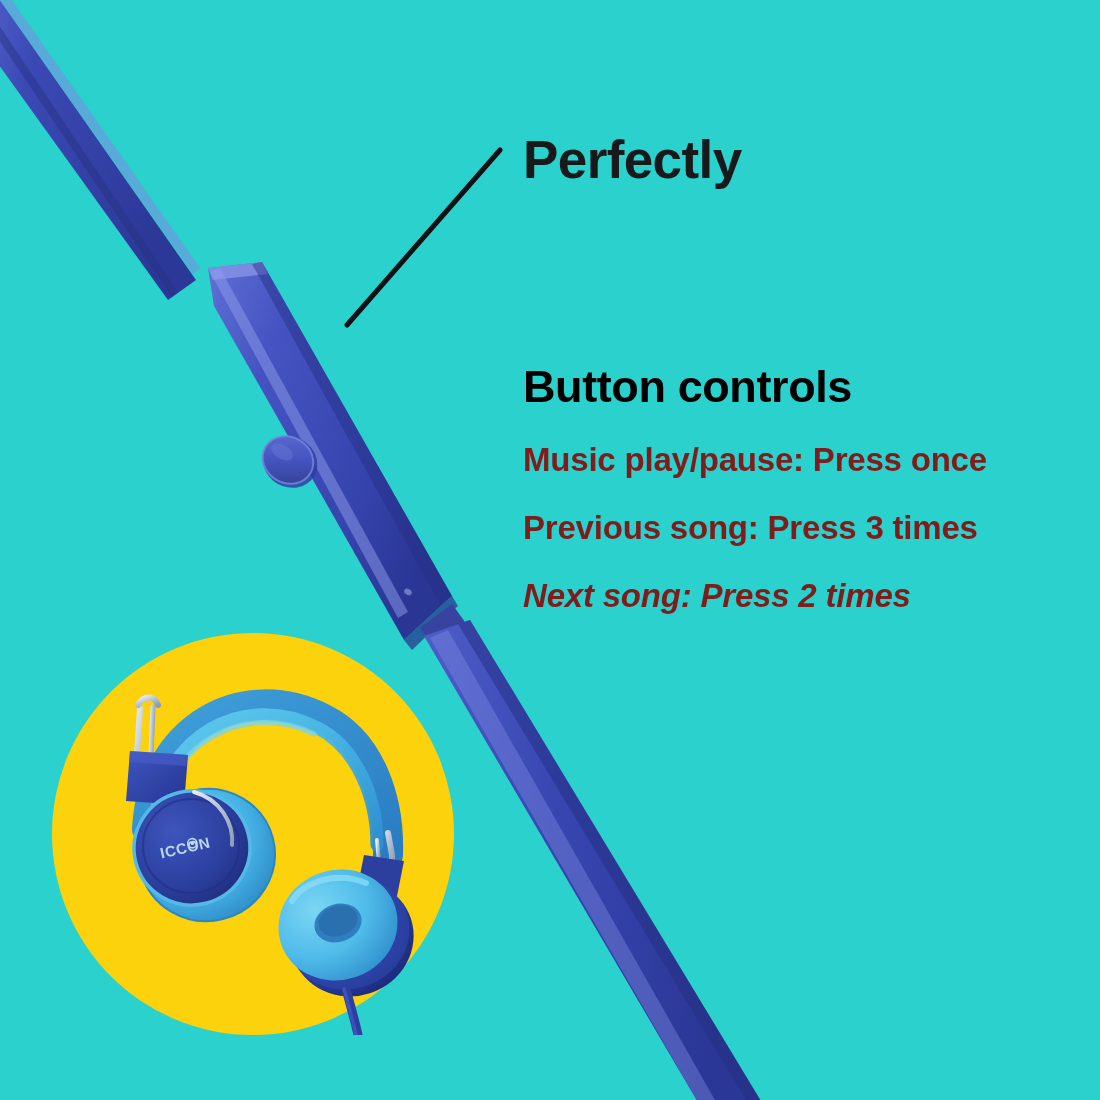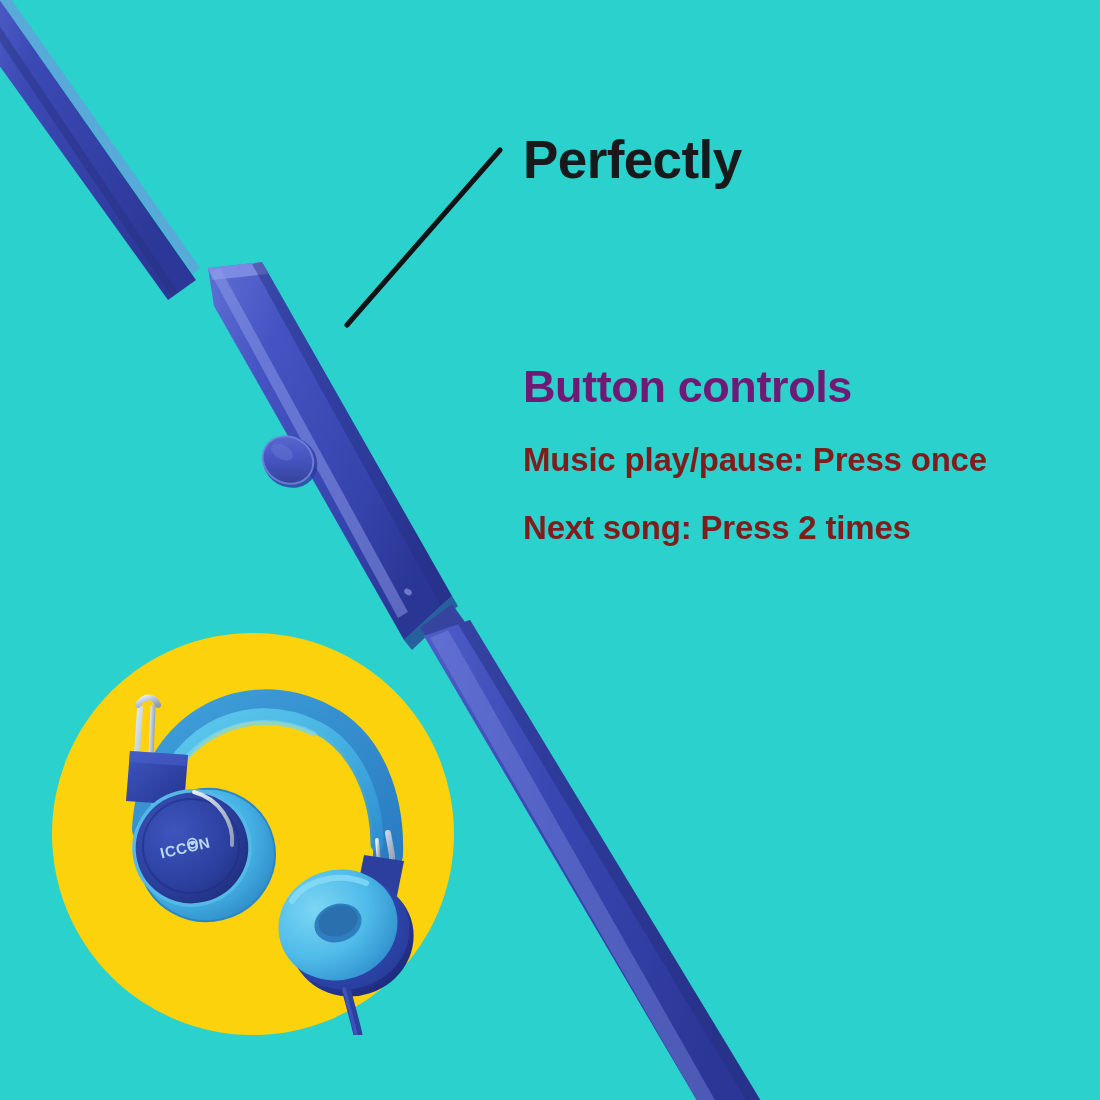--- a/index.html
+++ b/index.html
@@ -77,21 +77,21 @@
     line-height: 1.38;
     letter-spacing: -0.6px;
     margin-top: 24px;
   }
   .headline .hl-line { display: block; white-space: nowrap; }
 
   .section-title {
     position: absolute;
     left: 523px;
     top: 361px;
-    color: #701a75;
+    color: #000000;
     font-size: 45px;
     font-weight: bold;
     letter-spacing: -0.4px;
     white-space: nowrap;
   }
 
   .bullets {
     position: absolute;
     left: 523px;
     top: 443px;
@@ -100,21 +100,21 @@
   .bullet {
     display: block;
     color: #7f1d1d;
     font-size: 33px;
     font-weight: bold;
     letter-spacing: -0.2px;
     line-height: 1.0;
     margin-bottom: 35px;
     white-space: nowrap;
   }
-  .bullet:last-child { margin-bottom: 6px; }
+  .bullet:last-child { margin-bottom: 6px; font-style: italic; }
 </style>
 </head>
 <body>
 
 <div id="stage">
 
   <div class="bg-fill"></div>
 
   <div class="yellow-disc"></div>
 
@@ -272,16 +272,17 @@
   </div>
 
   <div class="headline">
     <span class="hl-line">Perfectly</span>
   </div>
 
   <div class="section-title">Button controls</div>
 
   <div class="bullets">
     <span class="bullet">Music play/pause: Press once</span>
+    <span class="bullet">Previous song: Press 3 times</span>
     <span class="bullet">Next song: Press 2 times</span>
   </div>
 
 </div>
 
 </body></html>

